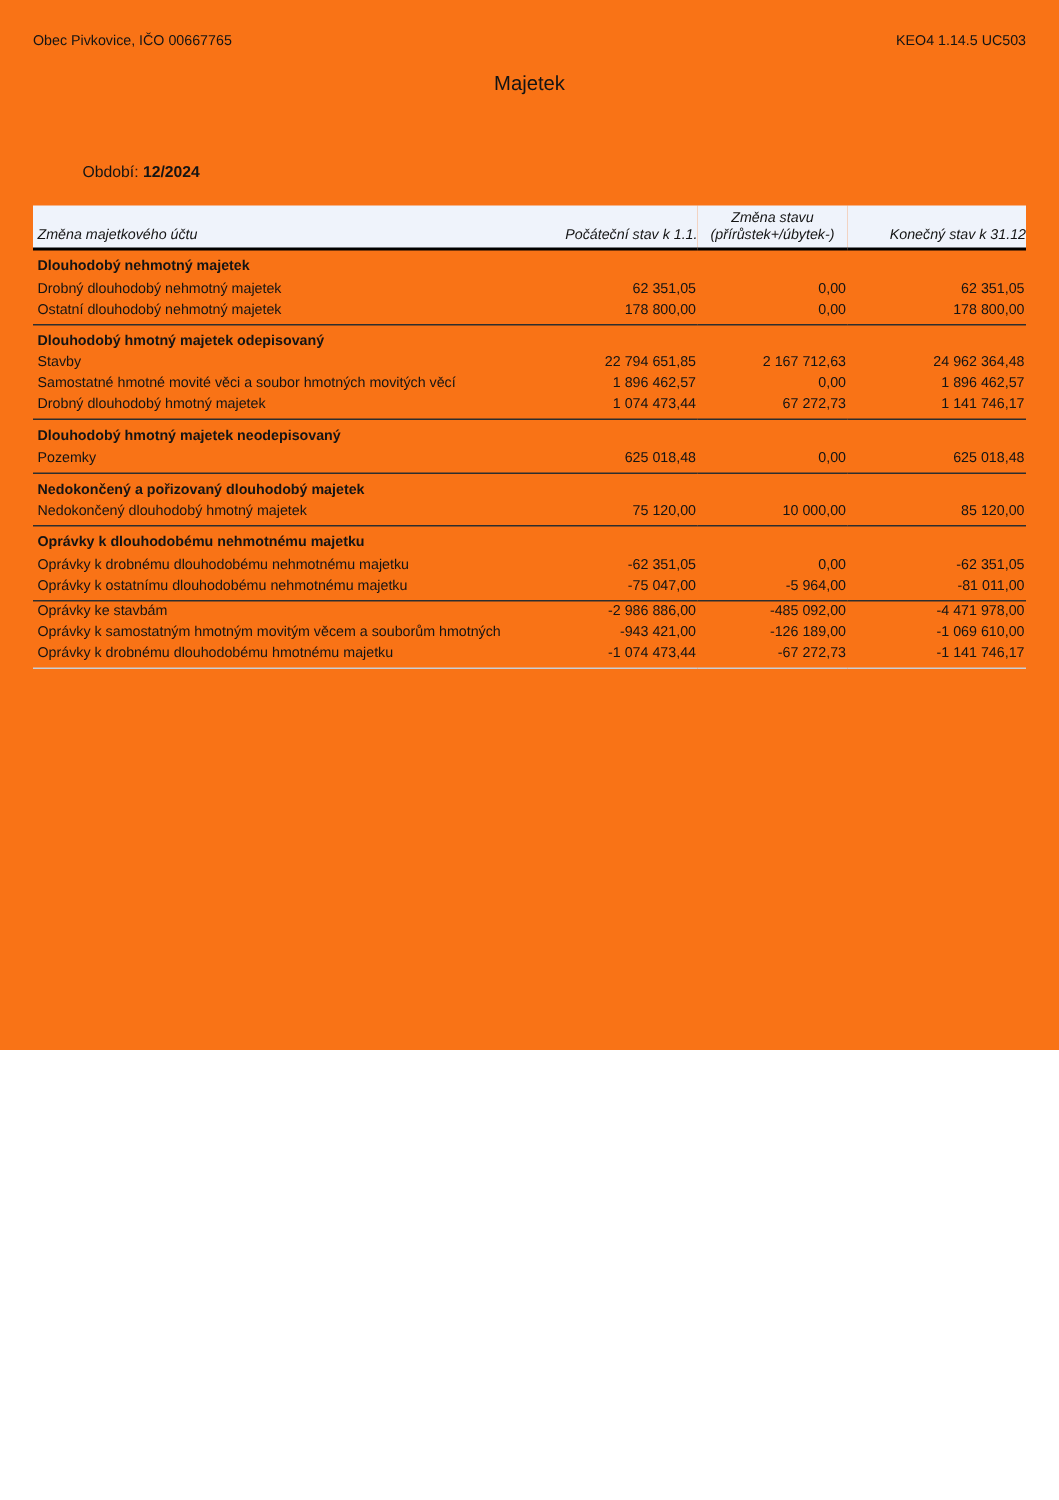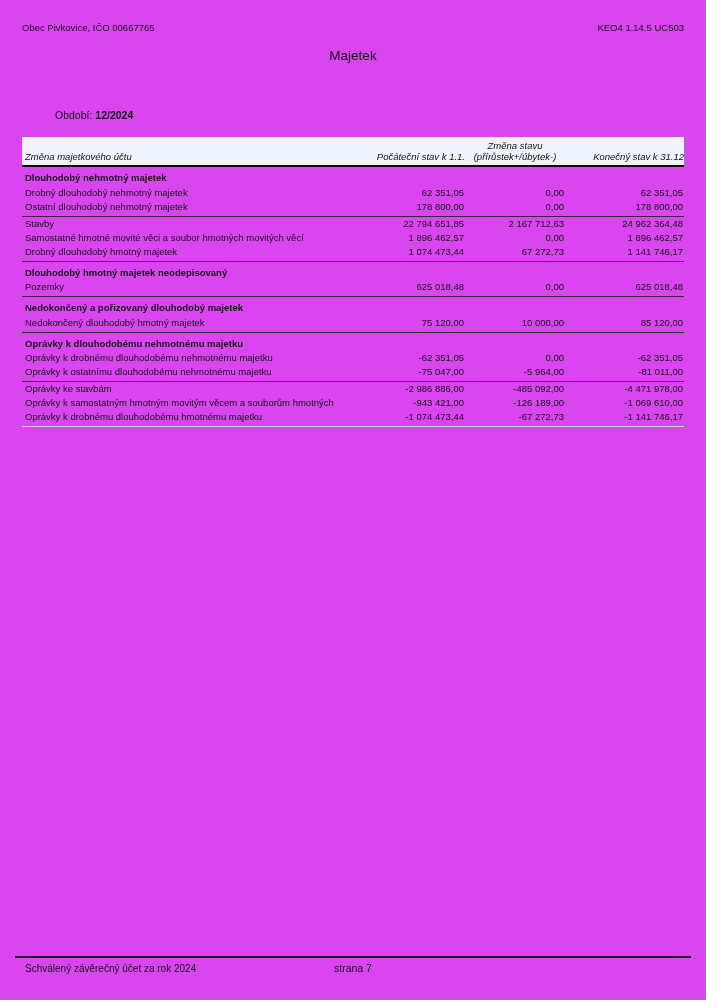--- a/index.html
+++ b/index.html
@@ -1,20 +1,20 @@
 <!DOCTYPE html>
 <html><head>
 <meta charset="utf-8">
 <style>
   html, body { margin: 0; padding: 0; background: #ffffff; }
   .page {
     position: relative;
     width: 706px;
-    height: 1000px;
-    background: #d946ef;
+    height: 700px;
+    background: #f97316;
     font-family: "Liberation Sans", "DejaVu Sans", sans-serif;
     color: #141414;
     overflow: hidden;
   }
   .doc-header {
     position: absolute;
     top: 22px; left: 22px; right: 22px;
     display: flex;
     justify-content: space-between;
     font-size: 9.5px;
@@ -148,20 +148,23 @@
           <td class="num">62 351,05</td>
           <td class="num">0,00</td>
           <td class="num">62 351,05</td>
         </tr>
         <tr class="data-row sec-end">
           <td class="name">Ostatní dlouhodobý nehmotný majetek</td>
           <td class="num">178 800,00</td>
           <td class="num">0,00</td>
           <td class="num">178 800,00</td>
         </tr>
+        <tr class="section-title">
+          <td colspan="4" class="name">Dlouhodobý hmotný majetek odepisovaný</td>
+        </tr>
         <tr class="data-row">
           <td class="name">Stavby</td>
           <td class="num">22 794 651,85</td>
           <td class="num">2 167 712,63</td>
           <td class="num">24 962 364,48</td>
         </tr>
         <tr class="data-row">
           <td class="name">Samostatné hmotné movité věci a soubor hmotných movitých věcí</td>
           <td class="num">1 896 462,57</td>
           <td class="num">0,00</td>

